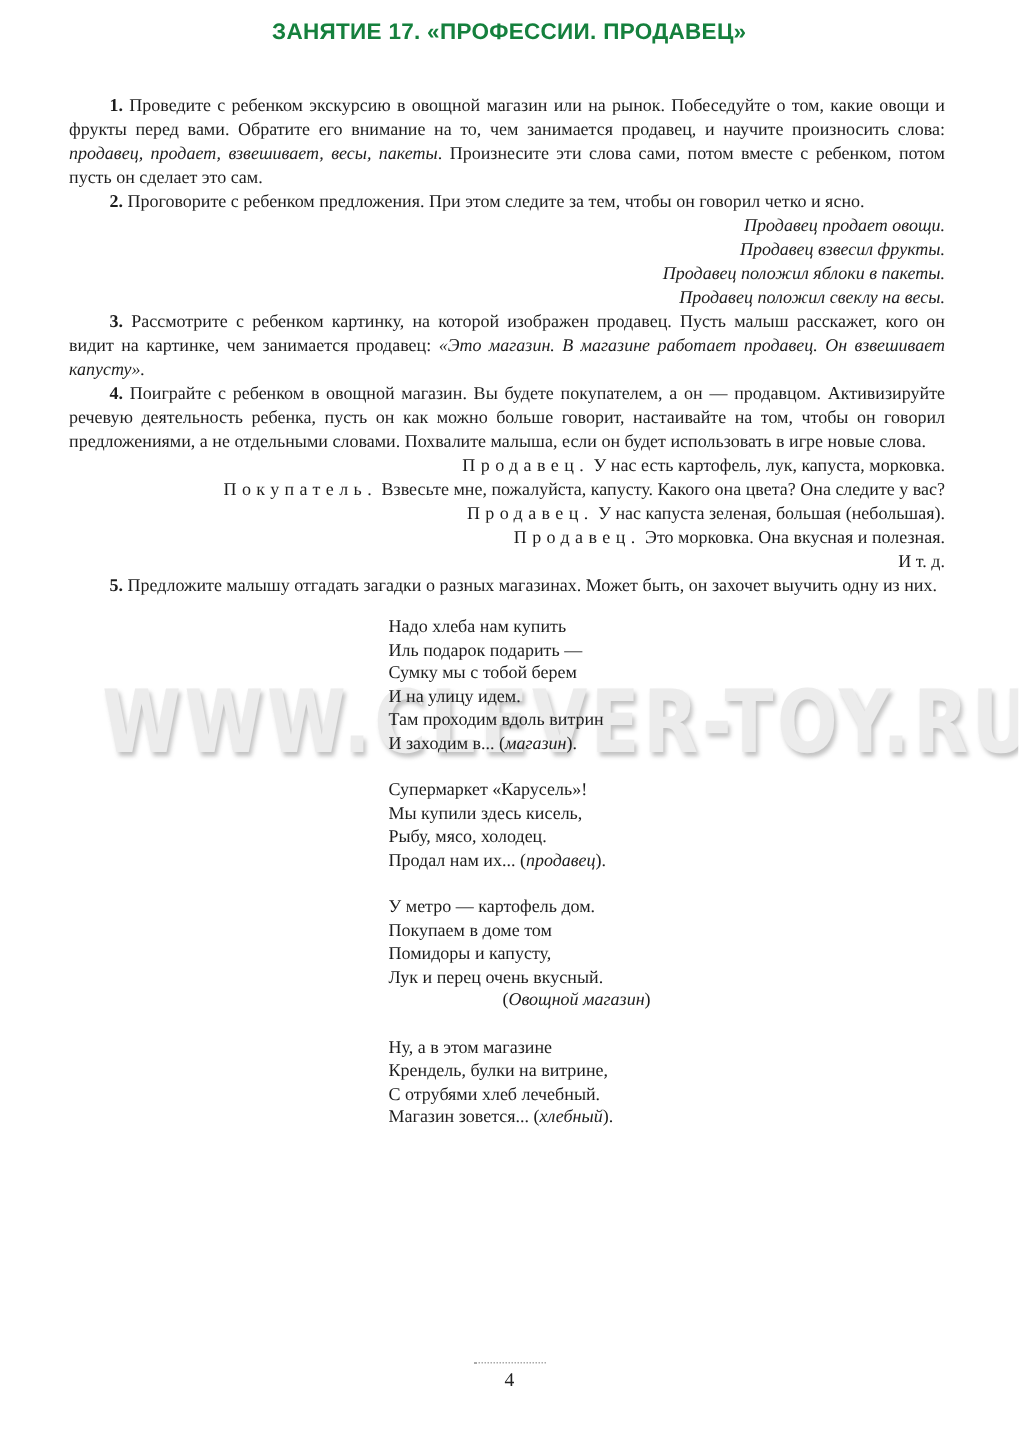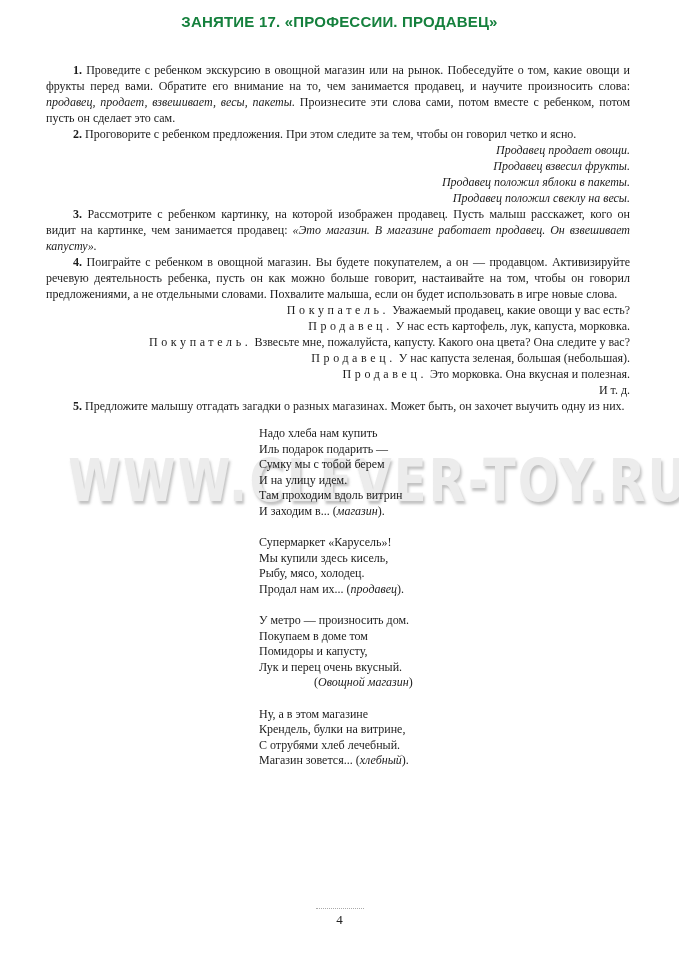--- a/index.html
+++ b/index.html
@@ -55,21 +55,21 @@
     z-index: 2;
   }
   .para { margin: 0; text-indent: 27px; text-align: justify; }
   .line { margin: 0; text-indent: 27px; text-align: right; }
   .b { font-weight: bold; }
   .i { font-style: italic; }
   .sp { letter-spacing: 0.30em; }
   .riddles { margin-top: 12px; margin-left: 213px; }
   .riddle { margin: 0 0 16px 0; }
   .rline { line-height: 15.5px; }
-  .rline.ind { margin-left: 55px; }
+  .rline.ind { margin-left: 76px; }
   .footer {
     position: absolute;
     left: 0; right: 0;
     top: 908px;
     text-align: center;
     z-index: 2;
   }
   .foot-rule {
     width: 48px;
     margin: 0 auto 3px auto;
@@ -91,21 +91,20 @@
   <div class="content">
     <div id="paragraphs">
         <p class="para"><span class="b">1.</span><span> Проведите с ребенком экскурсию в овощной магазин или на рынок. Побеседуйте о том, какие овощи и фрукты перед вами. Обратите его внимание на то, чем занимается продавец, и научите произносить слова: </span><span class="i">продавец, продает, взвешивает, весы, пакеты</span><span>. Произнесите эти слова сами, потом вместе с ребенком, потом пусть он сделает это сам.</span></p>
         <p class="para"><span class="b">2.</span><span> Проговорите с ребенком предложения. При этом следите за тем, чтобы он говорил четко и ясно.</span></p>
         <p class="line"><span class="i">Продавец продает овощи.</span></p>
         <p class="line"><span class="i">Продавец взвесил фрукты.</span></p>
         <p class="line"><span class="i">Продавец положил яблоки в пакеты.</span></p>
         <p class="line"><span class="i">Продавец положил свеклу на весы.</span></p>
         <p class="para"><span class="b">3.</span><span> Рассмотрите с ребенком картинку, на которой изображен продавец. Пусть малыш расскажет, кого он видит на картинке, чем занимается продавец: </span><span class="i">«Это магазин. В магазине работает продавец. Он взвешивает капусту».</span></p>
         <p class="para"><span class="b">4.</span><span> Поиграйте с ребенком в овощной магазин. Вы будете покупателем, а он — продавцом. Активизируйте речевую деятельность ребенка, пусть он как можно больше говорит, настаивайте на том, чтобы он говорил предложениями, а не отдельными словами. Похвалите малыша, если он будет использовать в игре новые слова.</span></p>
-        <p class="line"><span class="sp">Покупатель.</span><span> Уважаемый продавец, какие овощи у вас есть?</span></p>
         <p class="line"><span class="sp">Продавец.</span><span> У нас есть картофель, лук, капуста, морковка.</span></p>
         <p class="line"><span class="sp">Покупатель.</span><span> Взвесьте мне, пожалуйста, капусту. Какого она цвета? Она следите у вас?</span></p>
         <p class="line"><span class="sp">Продавец.</span><span> У нас капуста зеленая, большая (небольшая).</span></p>
         <p class="line"><span class="sp">Продавец.</span><span> Это морковка. Она вкусная и полезная.</span></p>
         <p class="line"><span>И т. д.</span></p>
         <p class="para"><span class="b">5.</span><span> Предложите малышу отгадать загадки о разных магазинах. Может быть, он захочет выучить одну из них.</span></p>
       </div>
     <div id="riddles" class="riddles">
         <div class="riddle">
           <div class="rline"><span>Надо хлеба нам купить</span></div>
@@ -115,21 +114,21 @@
           <div class="rline"><span>Там проходим вдоль витрин</span></div>
           <div class="rline"><span>И заходим в... (</span><span class="i">магазин</span><span>).</span></div>
         </div>
         <div class="riddle">
           <div class="rline"><span>Супермаркет «Карусель»!</span></div>
           <div class="rline"><span>Мы купили здесь кисель,</span></div>
           <div class="rline"><span>Рыбу, мясо, холодец.</span></div>
           <div class="rline"><span>Продал нам их... (</span><span class="i">продавец</span><span>).</span></div>
         </div>
         <div class="riddle">
-          <div class="rline"><span>У метро — произносить дом.</span></div>
+          <div class="rline"><span>У метро — картофель дом.</span></div>
           <div class="rline"><span>Покупаем в доме том</span></div>
           <div class="rline"><span>Помидоры и капусту,</span></div>
           <div class="rline"><span>Лук и перец очень вкусный.</span></div>
           <div class="rline ind"><span>(</span><span class="i">Овощной магазин</span><span>)</span></div>
         </div>
         <div class="riddle">
           <div class="rline"><span>Ну, а в этом магазине</span></div>
           <div class="rline"><span>Крендель, булки на витрине,</span></div>
           <div class="rline"><span>С отрубями хлеб лечебный.</span></div>
           <div class="rline"><span>Магазин зовется... (</span><span class="i">хлебный</span><span>).</span></div>

